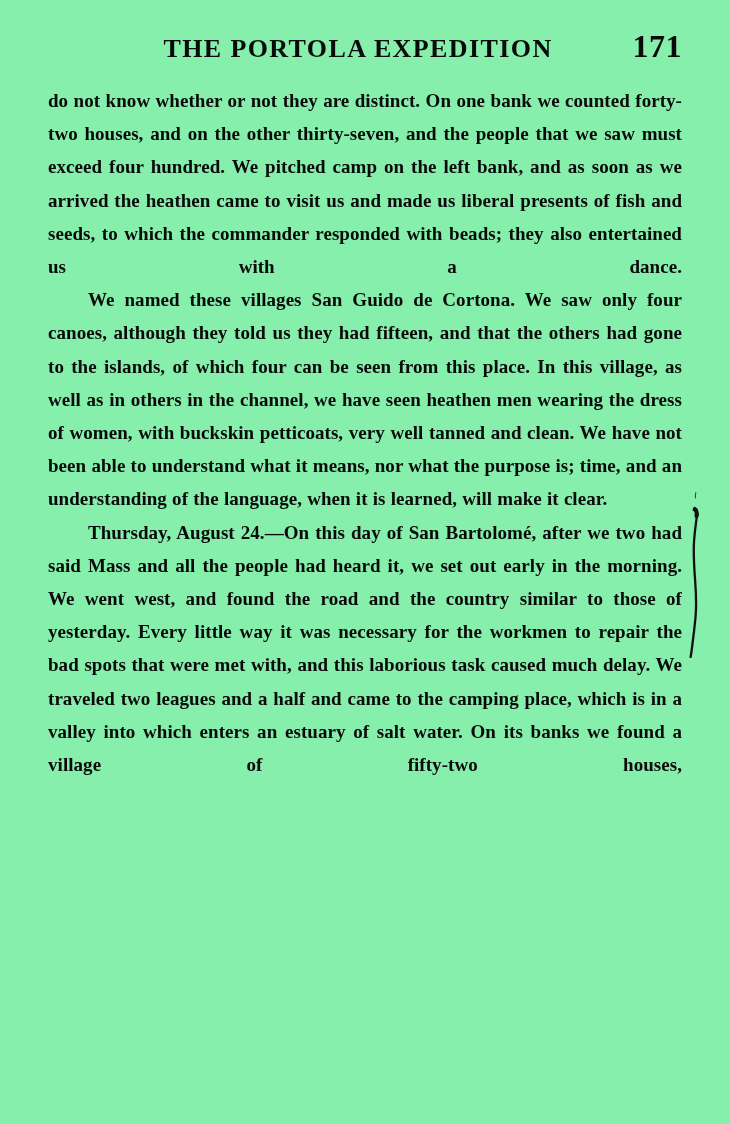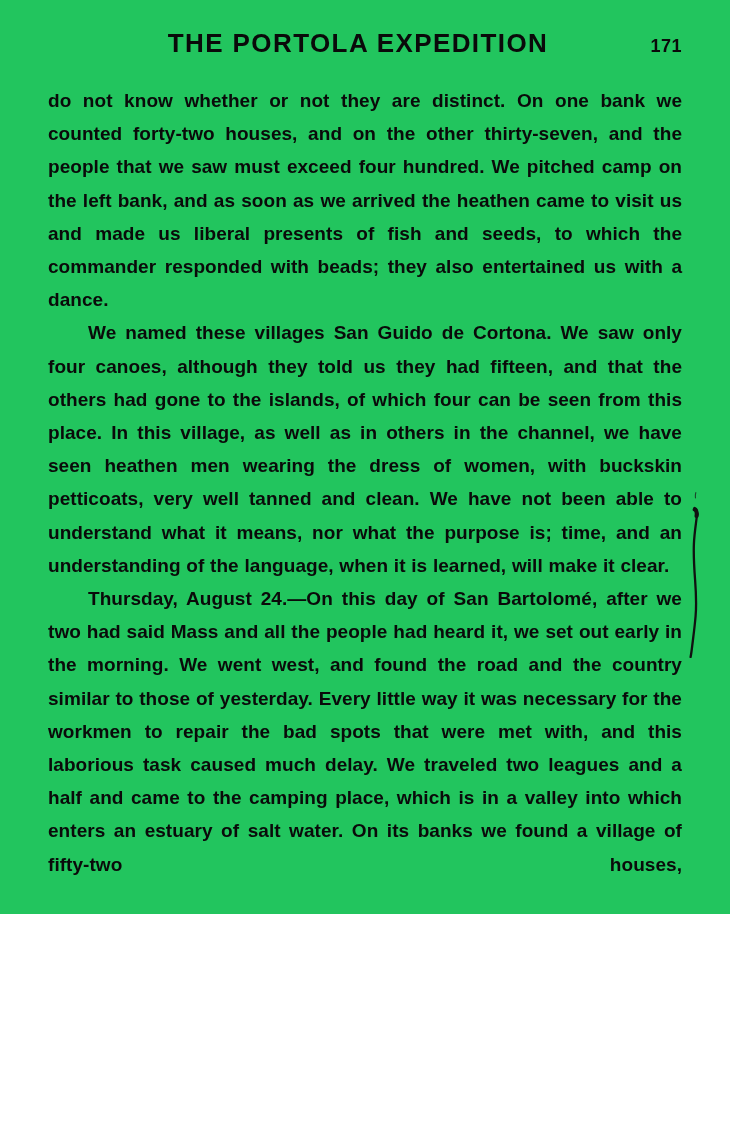--- a/index.html
+++ b/index.html
@@ -3,24 +3,24 @@
 <meta charset="utf-8">
 <style>
   html, body {
     margin: 0;
     padding: 0;
     background: #ffffff;
   }
   .page {
     position: relative;
     width: 730px;
-    height: 914px;
-    background: #22c55e;
+    height: 1124px;
+    background: #86efac;
     overflow: hidden;
-    font-family: Liberation Sans, sans-serif;
+    font-family: Liberation Serif, serif;
     color: #0a0a0a;
   }
 
   
   .running-head {
     position: absolute;
     top: 28px;
     left: 48px;
     width: 634px;
     height: 34px;
@@ -32,21 +32,21 @@
     flex: 1 1 auto;
     text-align: center;
     font-size: 26px;
     font-weight: bold;
     letter-spacing: 1.4px;
     white-space: nowrap;
     padding-left: 44px;
   }
   .head-folio {
     flex: 0 0 auto;
-    font-size: 18px;
+    font-size: 32px;
     font-weight: bold;
     letter-spacing: 0.5px;
     text-align: right;
     min-width: 58px;
   }
 
   
   .textblock {
     position: absolute;
     top: 84px;

